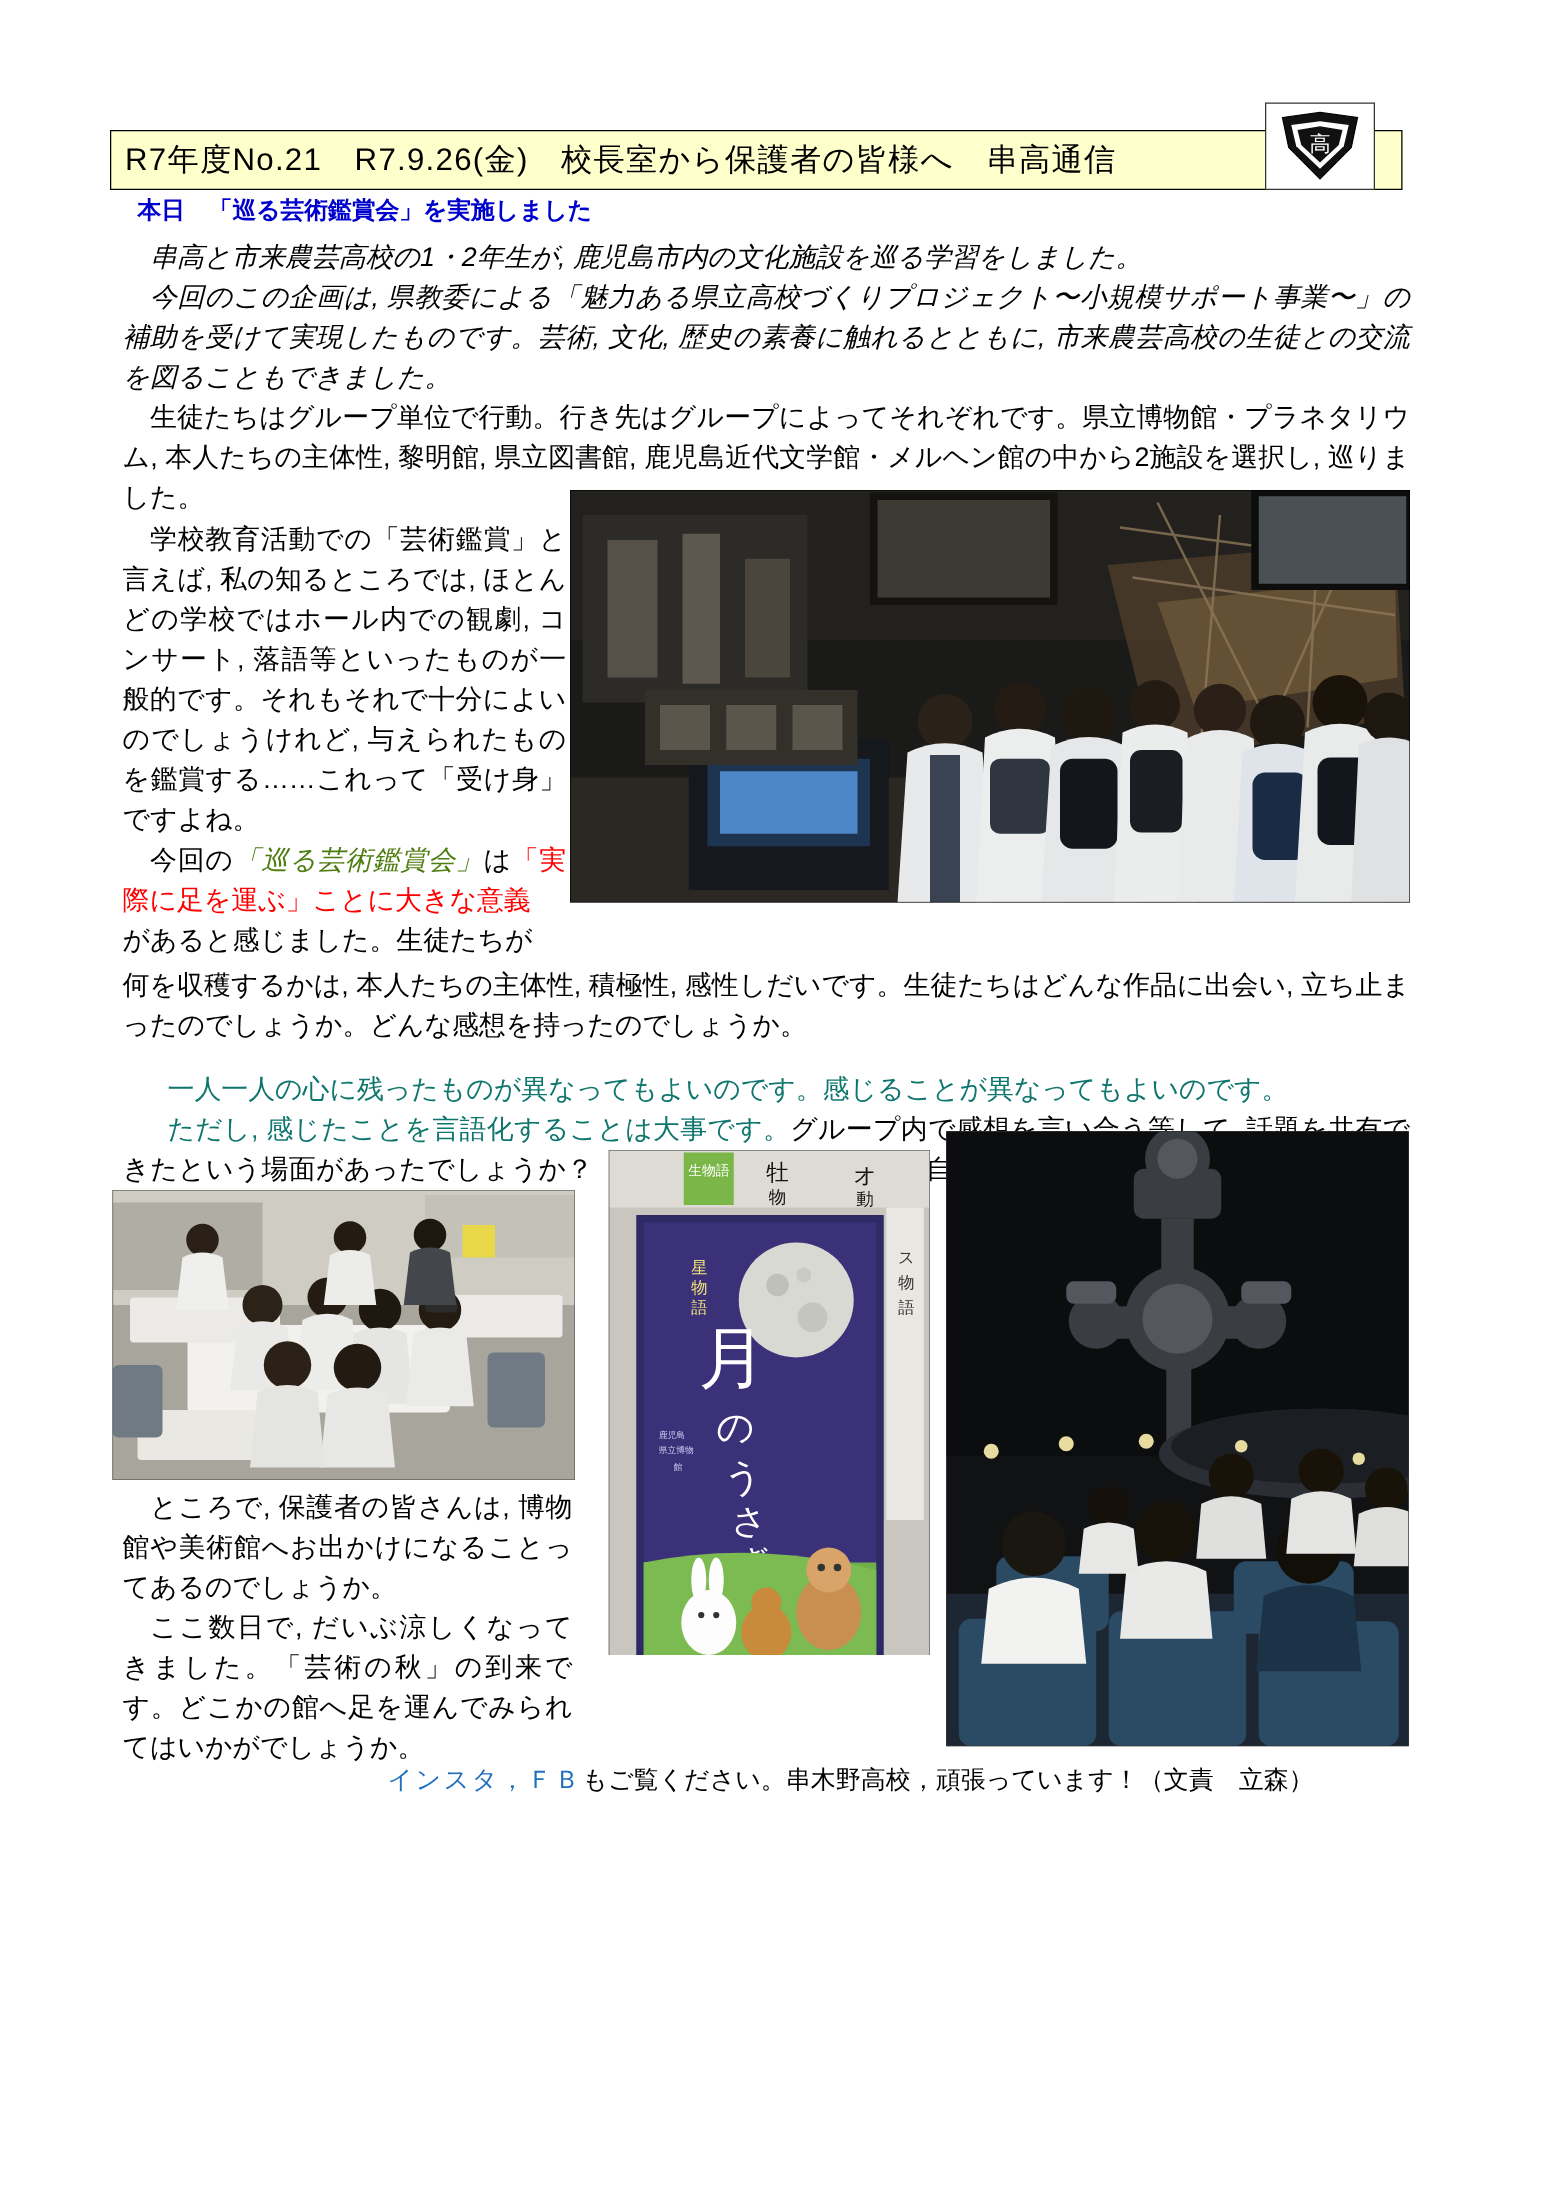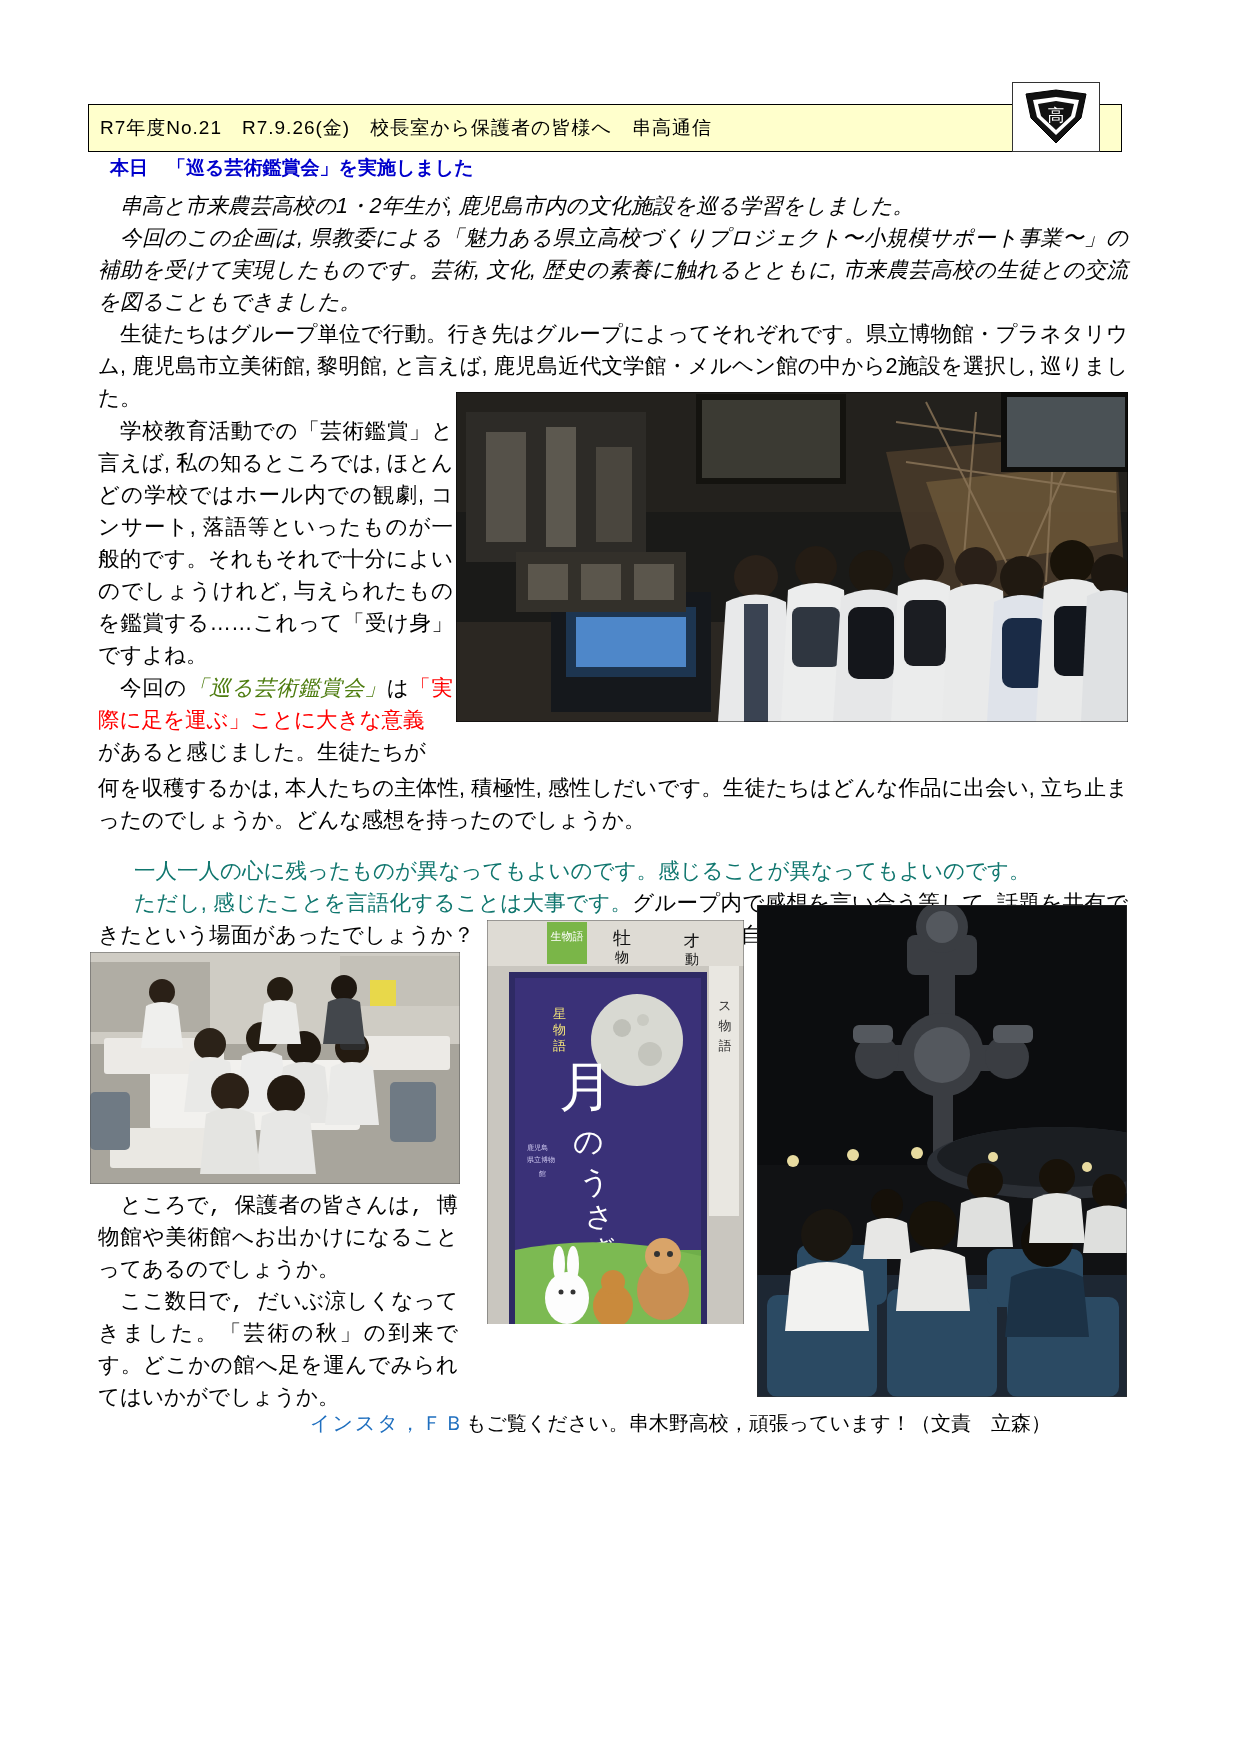--- a/index.html
+++ b/index.html
@@ -25,21 +25,21 @@
     height: 48px;
     border: 1px solid #000;
     background: #ffffcc;
     box-sizing: border-box;
   }
   .header-title {
     position: absolute;
     left: 100px;
     top: 110px;
     width: 900px;
-    font-size: 19px;
+    font-size: 25px;
     letter-spacing: 1px;
     line-height: 36px;
     white-space: nowrap;
     font-family: "Liberation Sans", "DejaVu Sans", sans-serif;
   }
   .school-crest {
     position: absolute;
     left: 1012px;
     top: 82px;
     width: 88px;
@@ -87,21 +87,21 @@
     left: 98px; top: 740px; width: 1030px;
   }
   #p6 {
     left: 98px; top: 820px; width: 1030px;
   }
   #p7 {
     left: 98px; top: 855px; width: 670px;
   }
 
   #p8 {
-    left: 98px; top: 1190px; width: 360px; font-family: Liberation Mono, monospace;
+    left: 98px; top: 1190px; width: 360px;
   }
 
   .red { color: #ff0000; }
   .blue { color: #4d7c0f; font-style: italic; }
   .red-b { color: #0f766e; }
 
   
   .photo {
     position: absolute;
     overflow: hidden;
@@ -138,21 +138,21 @@
   </svg>
 </div>
 
 <div class="subtitle">本日　「巡る芸術鑑賞会」を実施しました</div>
 
 <div class="para" id="p1">
   <div class="indent">串高と市来農芸高校の1・2年生が, 鹿児島市内の文化施設を巡る学習をしました。</div>
   <div class="indent">今回のこの企画は, 県教委による「魅力ある県立高校づくりプロジェクト〜小規模サポート事業〜」の補助を受けて実現したものです。芸術, 文化, 歴史の素養に触れるとともに, 市来農芸高校の生徒との交流を図ることもできました。</div>
 </div>
 
-<div class="para indent" id="p2">生徒たちはグループ単位で行動。行き先はグループによってそれぞれです。県立博物館・プラネタリウム, 鹿児島市立美術館, 黎明館, と言えば, 鹿児島近代文学館・メルヘン館の中から2施設を選択し, 巡りました。</div>
+<div class="para indent" id="p2">生徒たちはグループ単位で行動。行き先はグループによってそれぞれです。県立博物館・プラネタリウム, 本人たちの主体性, 黎明館, 県立図書館, 鹿児島近代文学館・メルヘン館の中から2施設を選択し, 巡りました。</div>
 
 <div class="para indent" id="p3">学校教育活動での「芸術鑑賞」と言えば, 私の知るところでは, ほとんどの学校ではホール内での観劇, コンサート, 落語等といったものが一般的です。それもそれで十分によいのでしょうけれど, 与えられたものを鑑賞する……これって「受け身」ですよね。</div>
 
 <div class="para indent" id="p4">
   <span>今回の</span><span class="blue">「巡る芸術鑑賞会」</span><span>は</span><span class="red">「実際に足を運ぶ」</span><span class="red">ことに大きな意義</span>
 </div>
 
 <div class="para" id="p5" style="top:736px; width:355px;">があると感じました。生徒たちが</div>
 
 <div class="para" id="p6" style="top:772px;">何を収穫するかは, 本人たちの主体性, 積極性, 感性しだいです。生徒たちはどんな作品に出会い, 立ち止まったのでしょうか。どんな感想を持ったのでしょうか。</div>

